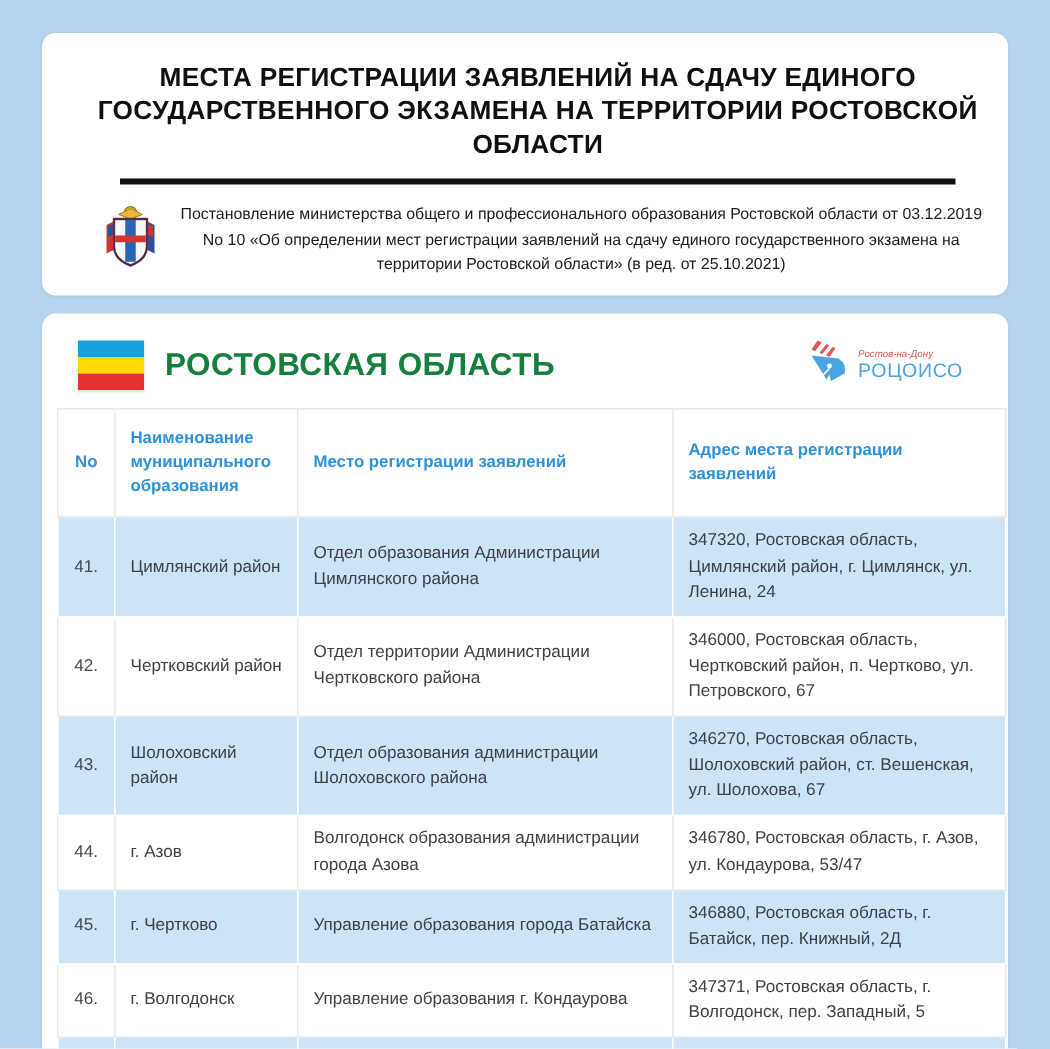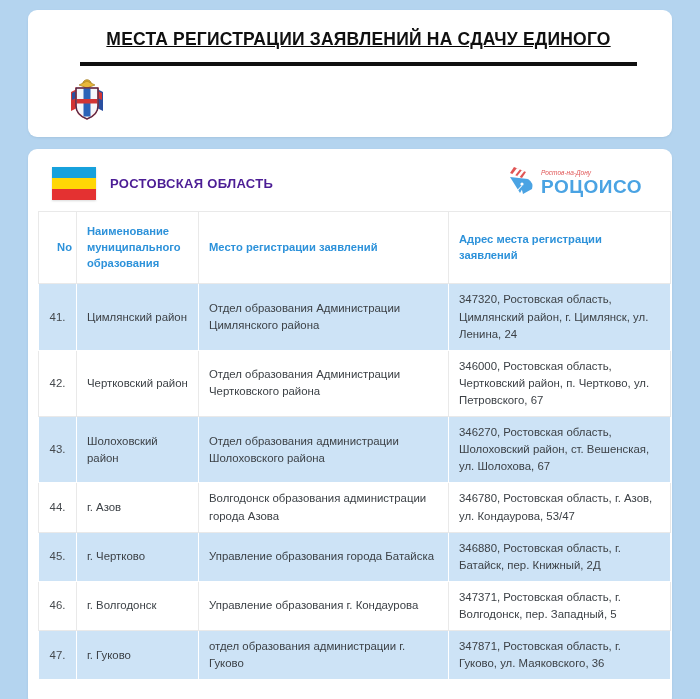--- a/index.html
+++ b/index.html
@@ -11,23 +11,22 @@
     -webkit-font-smoothing:antialiased;
   }
   .card{
     background:#ffffff;
     border-radius:9px;
     margin:0 28px;
     box-shadow:0 1px 2px rgba(90,120,150,.15);
   }
   
   .card-top{
-    margin-top:10px;
+    margin-top:22px;
     padding:14px 7px 13px 24px;
-    text-decoration:underline;
   }
   .main-title{
     text-align:center;
     color:#101010;
     font-weight:bold;
     font-size:17.5px;
     line-height:1.28;
     letter-spacing:.2px;
     margin:4px 0 12px 0;
     font-stretch:condensed;
@@ -64,43 +63,43 @@
     padding:2px 14px 10px 14px;
   }
   .flag{
     width:44px;height:33px;
     display:flex;flex-direction:column;
     flex:0 0 44px;
     box-shadow:0 1px 2px rgba(0,0,0,.15);
   }
   .flag span{flex:1;}
   .region-title{
-    font-size:13px;
+    font-size:21px;
     font-weight:bold;
-    color:#4c1d95;
+    color:#15803d;
     margin-left:14px;
     letter-spacing:.3px;
     flex:1;
   }
   .logo{
     display:flex;
     align-items:center;
     gap:5px;
     margin-right:6px;
   }
   .logo-textcol{display:flex;flex-direction:column;align-items:flex-start;}
   .logo-city{
     font-size:6.5px;
     color:#e05555;
     font-style:italic;
     line-height:1.1;
   }
   .logo-org{
-    font-size:19px;
-    font-weight:bold;
+    font-size:13px;
+    font-weight:normal;
     color:#4aa3e3;
     letter-spacing:.5px;
     line-height:1.1;
   }
   
   table{
     border-collapse:collapse;
     width:632px;
     margin:0 auto;
     table-layout:fixed;
@@ -113,21 +112,21 @@
     color:#2d92da;
     font-size:11.2px;
     font-weight:bold;
     text-align:left;
     vertical-align:middle;
     padding:12px 10px;
     background:#ffffff;
     border:1px solid #e9e9e9;
     line-height:1.4;
   }
-  th.th-no{text-align:right;padding-left:4px;padding-right:4px;}
+  th.th-no{text-align:center;padding-left:4px;padding-right:4px;}
   td{
     font-size:11.4px;
     color:#3c4146;
     vertical-align:middle;
     padding:7px 10px;
     line-height:1.5;
     border:1px solid #e9e9e9;
   }
   td.cell-no{text-align:center;padding-left:2px;padding-right:2px;color:#45494d;}
   tbody tr:nth-child(odd) td{
@@ -137,40 +136,42 @@
   tbody tr:nth-child(even) td{
     background:#ffffff;
   }
 </style>
 </head>
 <body>
 
 <div class="card card-top">
   <div class="main-title">
     <div>МЕСТА РЕГИСТРАЦИИ ЗАЯВЛЕНИЙ НА СДАЧУ ЕДИНОГО</div>
+    <div>ГОСУДАРСТВЕННОГО ЭКЗАМЕНА НА ТЕРРИТОРИИ РОСТОВСКОЙ ОБЛАСТИ</div>
   </div>
   <div class="title-rule"></div>
   <div class="decree-row">
     <span class="crest">
       <svg width="34" height="42" viewBox="0 0 34 42">
 
         <polygon points="1,14 7,11 7,30 1,33" fill="#d23434"></polygon>
         <polygon points="33,14 27,11 27,30 33,33" fill="#2a4fa0"></polygon>
         <polygon points="2,15 6,13 6,20 2,22" fill="#2a4fa0"></polygon>
         <polygon points="32,15 28,13 28,20 32,22" fill="#d23434"></polygon>
 
         <circle cx="17" cy="6" r="4.2" fill="#e8b83a" stroke="#9a7417" stroke-width=".8"></circle>
         <polygon points="9,7 17,3 25,7 17,10" fill="#e8b83a" stroke="#9a7417" stroke-width=".6"></polygon>
 
         <path d="M6 10 h22 v18 q0 9 -11 13 q-11 -4 -11 -13 Z" fill="#f4f6fa" stroke="#c03030" stroke-width="1.6"></path>
         <rect x="13.5" y="10.5" width="7" height="28" fill="#2a62b8"></rect>
         <rect x="6.8" y="21" width="20.4" height="4.5" fill="#d23434"></rect>
         <path d="M6 10 h22 v18 q0 9 -11 13 q-11 -4 -11 -13 Z" fill="none" stroke="#20305e" stroke-width=".9"></path>
       </svg>
     </span>
+    <span class="decree-text">Постановление министерства общего и профессионального образования Ростовской области от 03.12.2019 No 10 «Об определении мест регистрации заявлений на сдачу единого государственного экзамена на территории Ростовской области» (в ред.  от  25.10.2021)</span>
   </div>
 </div>
 
 <div class="card card-main">
 
   <div class="region-bar">
     <span class="flag">
       <span style="background:#16a1dc"></span>
       <span style="background:#ffd705"></span>
       <span style="background:#e43131"></span>
@@ -215,21 +216,21 @@
     <tbody>
       <tr>
         <td class="cell-no">41.</td>
         <td>Цимлянский район</td>
         <td>Отдел образования Администрации Цимлянского района</td>
         <td>347320, Ростовская область, Цимлянский район, г. Цимлянск, ул. Ленина, 24</td>
       </tr>
       <tr>
         <td class="cell-no">42.</td>
         <td>Чертковский район</td>
-        <td>Отдел образования Администрации Чертковского района</td>
+        <td>Отдел территории Администрации Чертковского района</td>
         <td>346000, Ростовская область, Чертковский район, п. Чертково, ул. Петровского, 67</td>
       </tr>
       <tr>
         <td class="cell-no">43.</td>
         <td>Шолоховский район</td>
         <td>Отдел образования администрации Шолоховского района</td>
         <td>346270, Ростовская область, Шолоховский район, ст. Вешенская, ул. Шолохова, 67</td>
       </tr>
       <tr>
         <td class="cell-no">44.</td>

